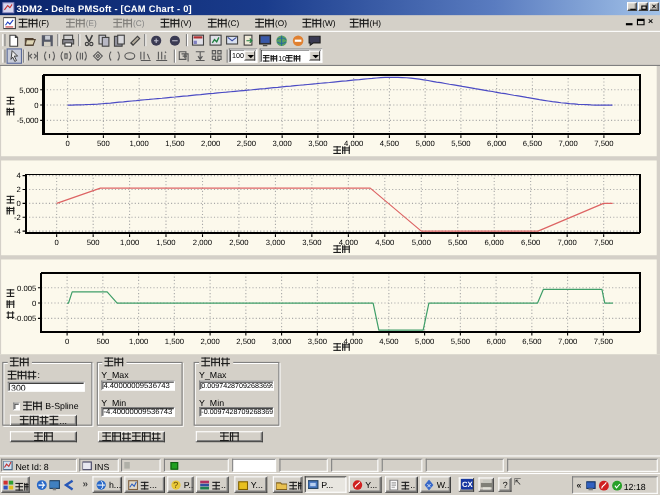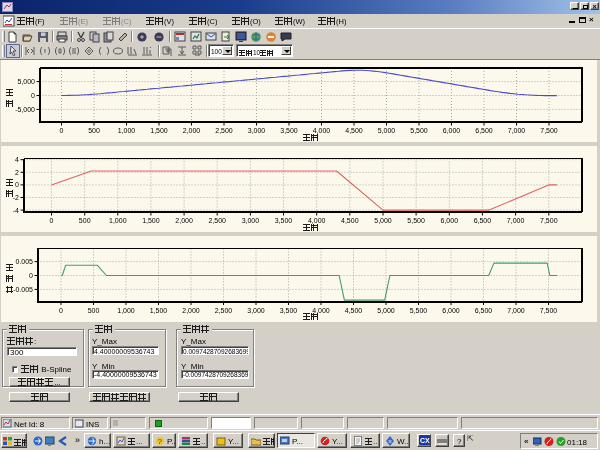--- a/index.html
+++ b/index.html
@@ -31,20 +31,21 @@
 .g2{background:linear-gradient(#1c1c1c,#1c1c1c) 0 0/1px 100% no-repeat,linear-gradient(#1c1c1c,#1c1c1c) 100% 0/1px 100% no-repeat,linear-gradient(#1c1c1c,#1c1c1c) 0 10%/100% 1px no-repeat,linear-gradient(#1c1c1c,#1c1c1c) 0 55%/100% 1px no-repeat,linear-gradient(#1c1c1c,#1c1c1c) 40% 0/1px 100% no-repeat}
 .g3{background:linear-gradient(#1c1c1c,#1c1c1c) 0 20%/100% 1px no-repeat,linear-gradient(#1c1c1c,#1c1c1c) 0 75%/100% 1px no-repeat,linear-gradient(#1c1c1c,#1c1c1c) 20% 0/1px 100% no-repeat,linear-gradient(#1c1c1c,#1c1c1c) 75% 0/1px 100% no-repeat}
 </style></head><body>
 
 <div class="ab titlebar">
  <svg class="ab" style="left:2px;top:1px" width="12" height="12">
       <rect x="0" y="1" width="11" height="10" fill="#8a8ac0"></rect>
       <rect x="1" y="2" width="9" height="8" fill="#d8d8f0"></rect>
       <path d="M2 8 L5 4 L7 6 L9 3" stroke="#c03030" stroke-width="1" fill="none"></path>
     </svg>
+ <span class="ab" style="left:15px;top:2.5px;letter-spacing:.2px;font-size:8.5px">3DM2 - Delta PMSoft - [CAM Chart - 0]</span>
  <div class="ab tbtn" style="left:570px;top:2px;width:9px;height:8px">
       <span style="position:absolute;left:1.5px;top:4.5px;width:5px;height:1.5px;background:#000"></span>
     </div>
  <div class="ab tbtn" style="left:580px;top:2px;width:9px;height:8px">
       <span style="position:absolute;left:1.5px;top:1.5px;width:5px;height:4px;border:1px solid #000;border-top-width:1.5px"></span>
     </div>
  <div class="ab tbtn" style="left:590px;top:2px;width:9px;height:8px;font-size:7px;line-height:7px;font-weight:bold;color:#000">×</div>
 </div>
 <div class="ab menubar">
     <svg class="ab" style="left:3px;top:1px" width="12" height="12">
@@ -581,16 +582,16 @@
         <rect x="2" y="7" width="4" height="2" fill="#808080"></rect>
       </svg>
       <svg style="position:absolute;left:23px;top:2px" width="10" height="11">
         <circle cx="5" cy="5.5" r="4.5" fill="#d02020"></circle>
         <path d="M3 8c0-3 4-3 4-5.5" stroke="#fff" fill="none"></path>
       </svg>
       <svg style="position:absolute;left:35px;top:2px" width="10" height="11">
         <circle cx="5" cy="5.5" r="4.5" fill="#28a028"></circle>
         <path d="M3 5.5l1.5 2L7.5 4" stroke="#fff" fill="none"></path>
       </svg>
-      <span style="position:absolute;left:46px;top:4px;font-size:8px">01:18</span>
+      <span style="position:absolute;left:46px;top:4px;font-size:8px">12:18</span>
     </div>
   </div>
 <div class="ab" style="left:597px;top:60px;width:3px;height:262px;background:#d4d0c8"></div>
 <div class="ab" style="left:0;top:60px;width:1px;height:262px;background:#d4d0c8"></div>
 </body></html>

